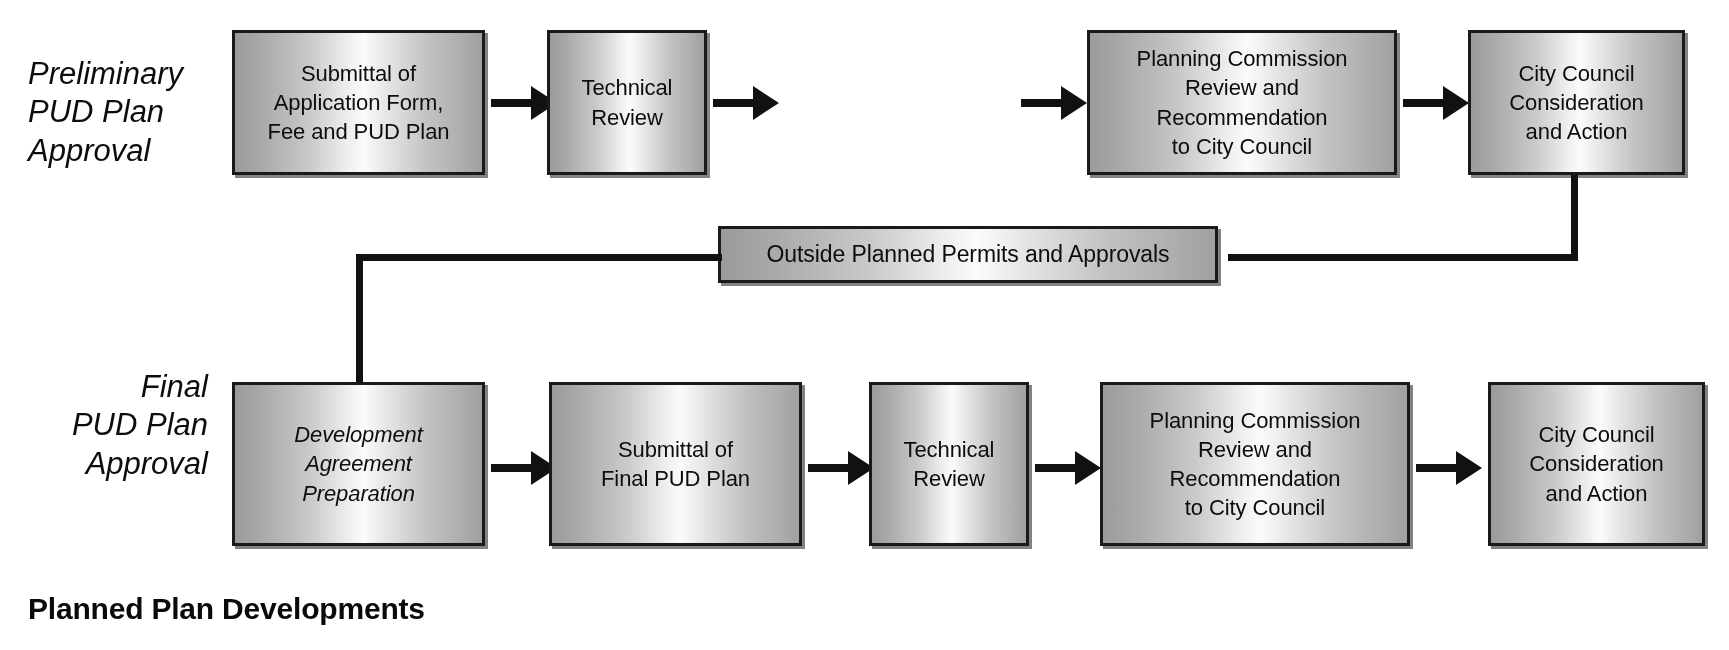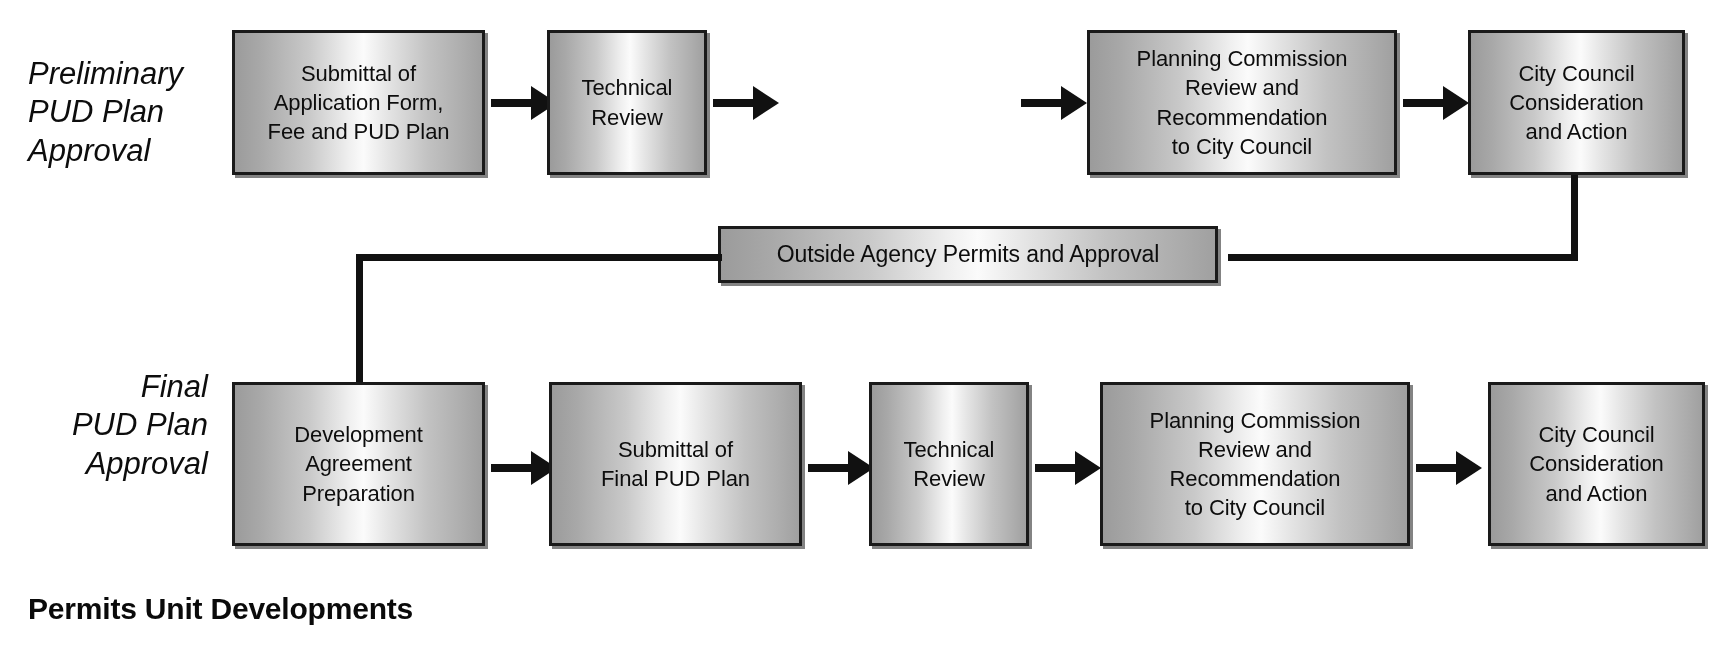--- a/index.html
+++ b/index.html
@@ -155,31 +155,31 @@
   <div class="node" style="left:1468px; top:30px; width:217px; height:145px;">
     <span class="node-label">City Council
 Consideration
 and Action</span>
   </div>
 
   <div class="seg-v" style="left:1571px; top:175px; height:83px;"></div>
   <div class="seg-h" style="left:1228px; top:254px; width:350px;"></div>
 
   <div class="node wide-band" style="left:718px; top:226px; width:500px; height:57px;">
-    <span class="node-label">Outside Agency Permits and Approval</span>
+    <span class="node-label">Outside Planned Permits and Approvals</span>
   </div>
 
   <div class="seg-h" style="left:356px; top:254px; width:366px;"></div>
   <div class="seg-v" style="left:356px; top:254px; height:130px;"></div>
 
   <div class="row-caption" style="left:28px; top:368px; width:180px;text-align:right;">Final
 PUD Plan
 Approval</div>
 
-  <div class="node" style="left:232px; top:382px; width:253px; height:164px;">
+  <div class="node" style="left:232px; top:382px; width:253px; height:164px;font-style:italic;">
     <span class="node-label">Development
 Agreement
 Preparation</span>
   </div>
 
   <div class="arrow" style="left:491px; top:468px; width:66px;">
     <div class="shaft" style="width:42px;"></div>
     <div class="head" style="left:40px;"></div>
   </div>
 
@@ -214,15 +214,15 @@
     <div class="shaft" style="width:42px;"></div>
     <div class="head" style="left:40px;"></div>
   </div>
 
   <div class="node" style="left:1488px; top:382px; width:217px; height:164px;">
     <span class="node-label">City Council
 Consideration
 and Action</span>
   </div>
 
-  <div class="diagram-title" style="left:28px; top:592px;">Permits Unit Developments</div>
+  <div class="diagram-title" style="left:28px; top:592px;">Planned Plan Developments</div>
 
 </div>
 
 </body></html>

